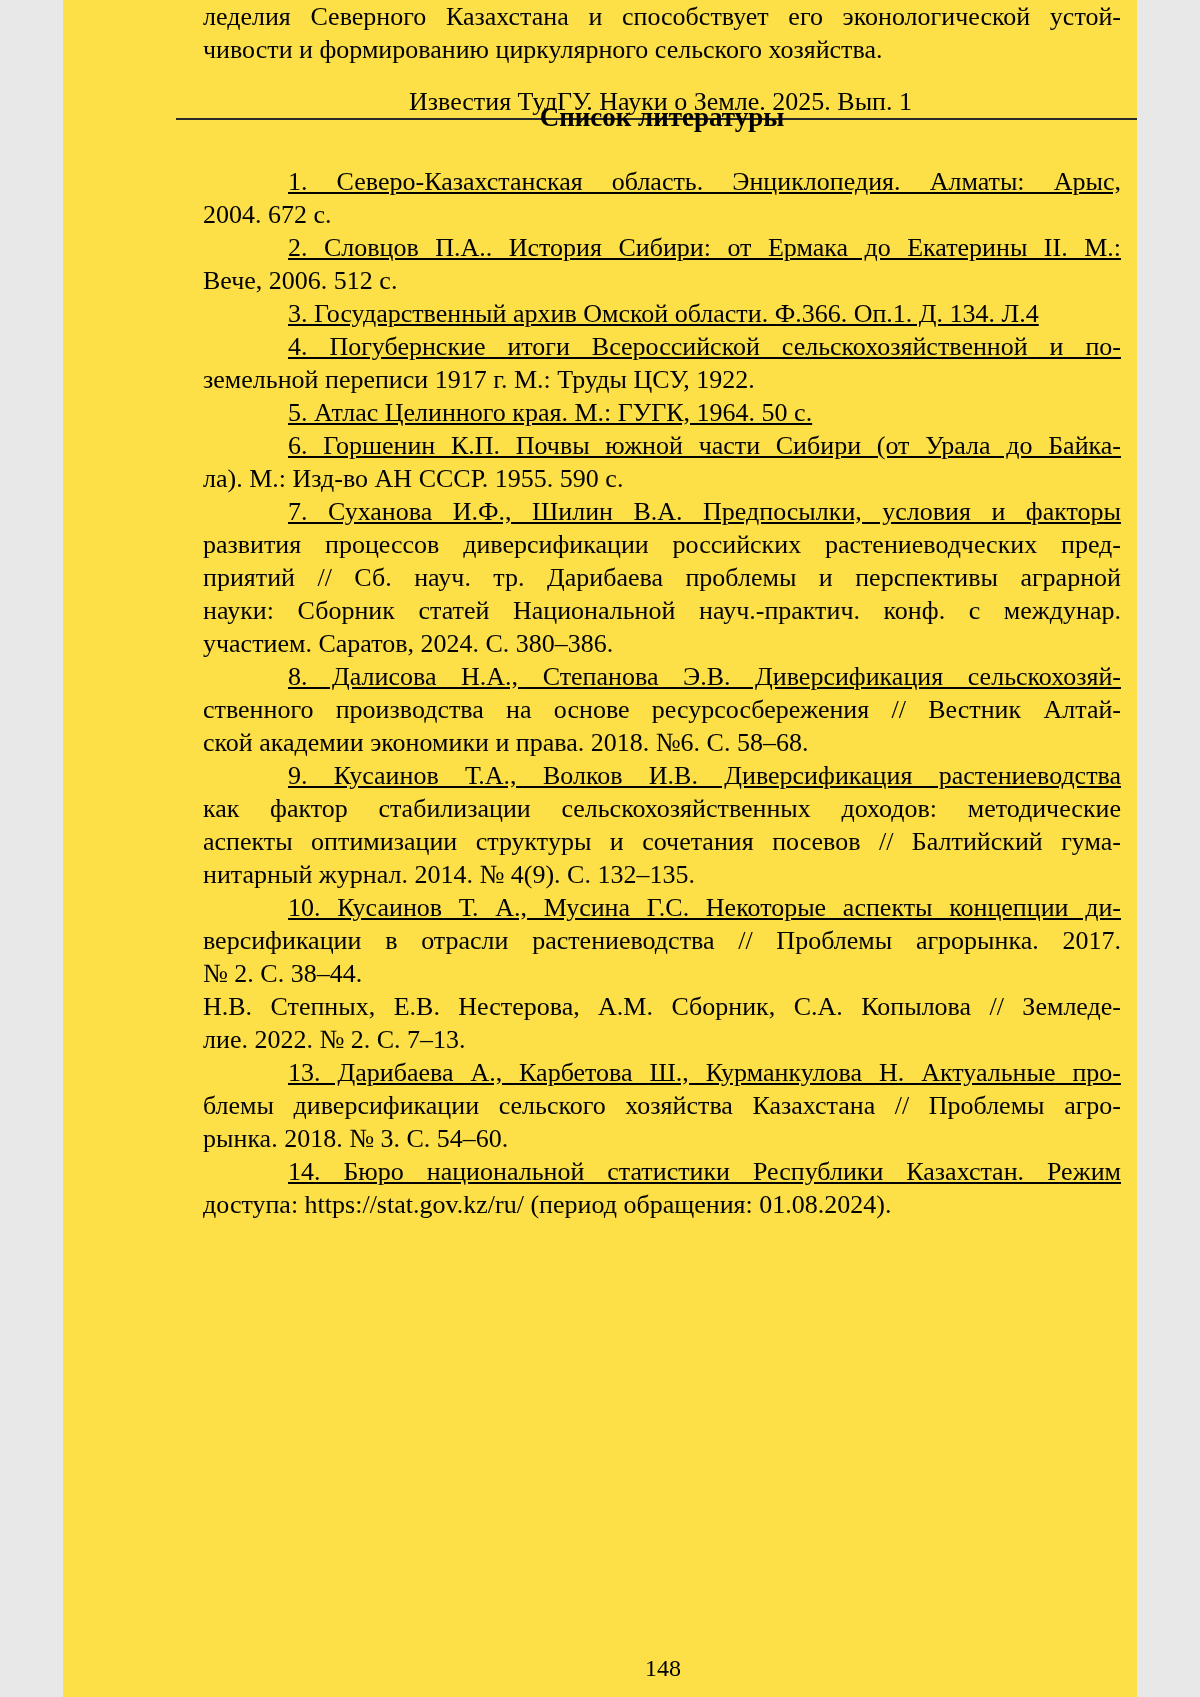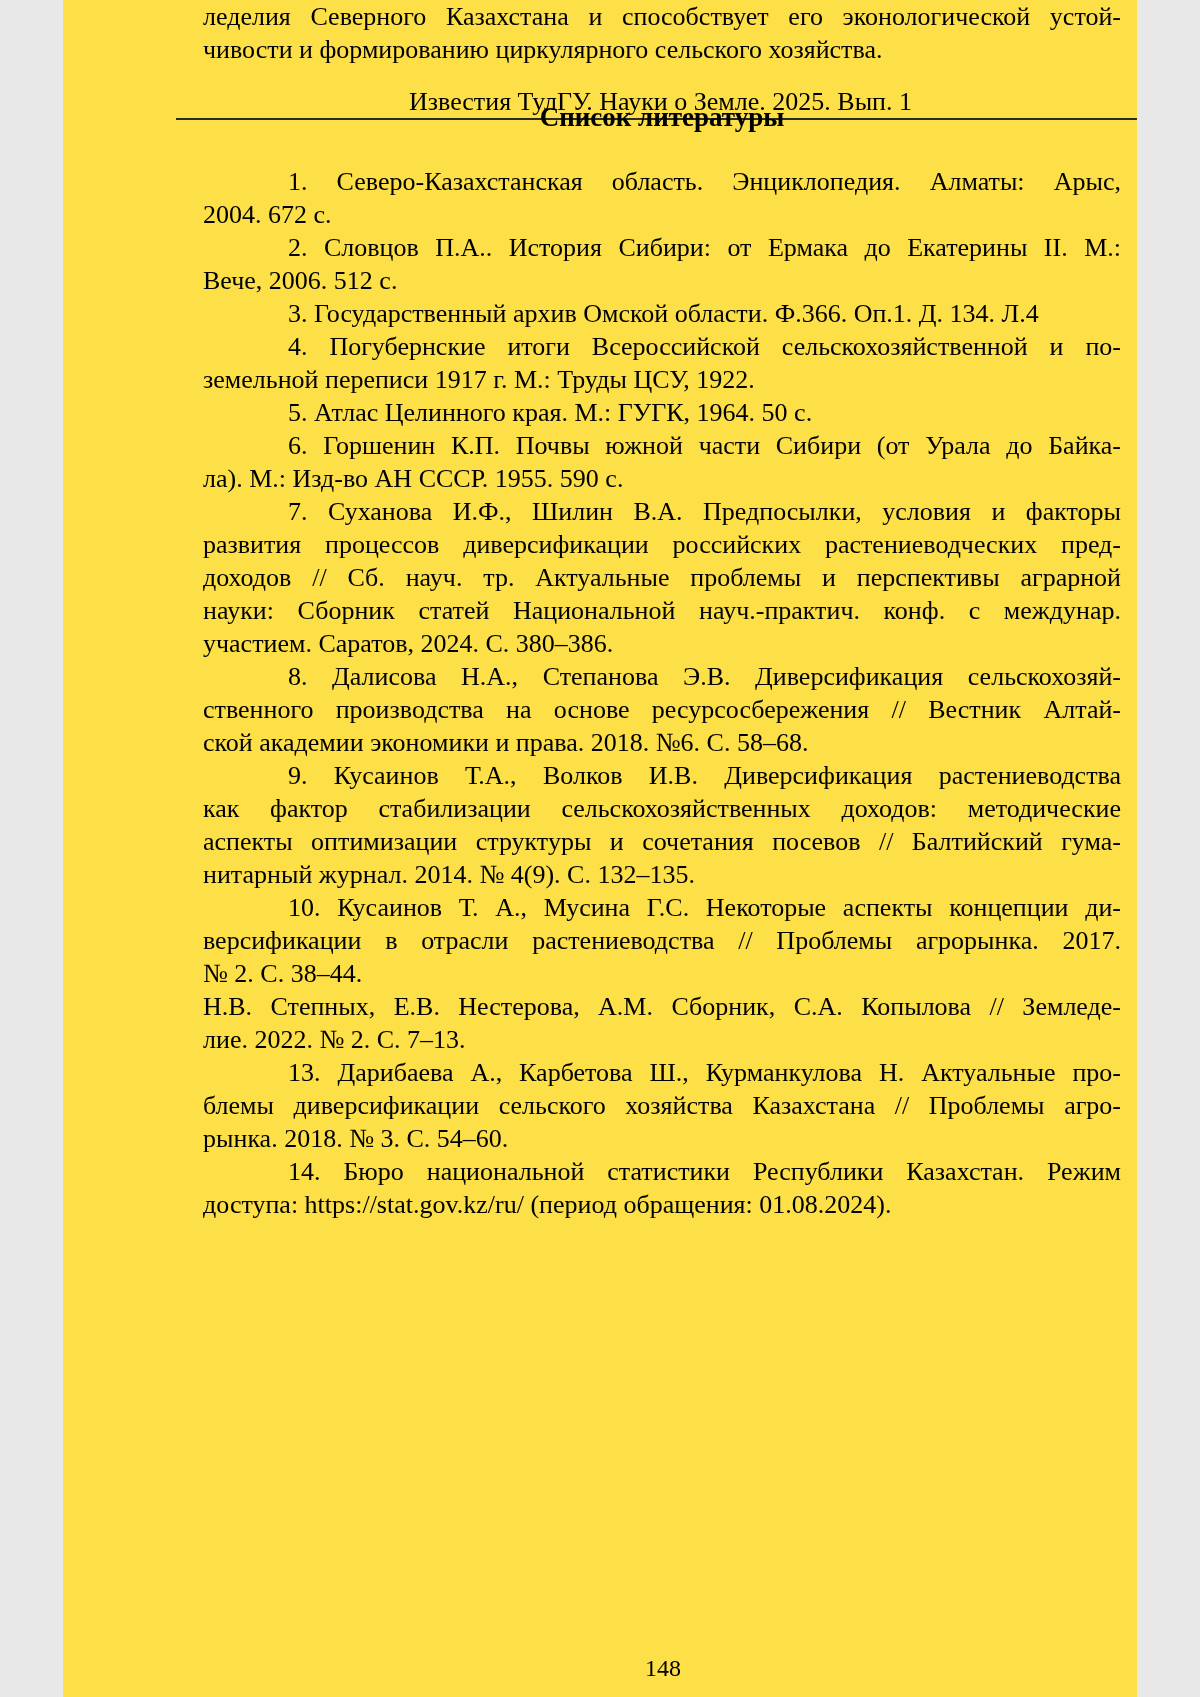--- a/index.html
+++ b/index.html
@@ -46,20 +46,21 @@
   }
   .txt-line {
     min-height: 33px;
   }
   .j {
     text-align: justify;
     text-align-last: justify;
   }
   .ind {
     text-indent: 85px;
+    text-decoration: underline;
   }
   .list-heading {
     margin-top: 35px;
     margin-bottom: 31px;
     text-align: center;
     font-weight: bold;
     font-size: 27px;
     line-height: 33px;
   }
   .page-number {
@@ -109,21 +110,21 @@
         <div>
           <div class="txt-line ind">5. Атлас Целинного края. М.: ГУГК, 1964. 50 с.</div>
         </div>
         <div>
           <div class="txt-line j ind">6. Горшенин К.П. Почвы южной части Сибири (от Урала до Байка-</div>
           <div class="txt-line">ла). М.: Изд-во АН СССР. 1955. 590 с.</div>
         </div>
         <div>
           <div class="txt-line j ind">7. Суханова И.Ф., Шилин В.А. Предпосылки, условия и факторы</div>
           <div class="txt-line j">развития процессов диверсификации российских растениеводческих пред-</div>
-          <div class="txt-line j">доходов // Сб. науч. тр. Актуальные проблемы и перспективы аграрной</div>
+          <div class="txt-line j">приятий // Сб. науч. тр. Дарибаева проблемы и перспективы аграрной</div>
           <div class="txt-line j">науки: Сборник статей Национальной науч.-практич. конф. с междунар.</div>
           <div class="txt-line">участием. Саратов, 2024. С. 380–386.</div>
         </div>
         <div>
           <div class="txt-line j ind">8. Далисова Н.А., Степанова Э.В. Диверсификация сельскохозяй-</div>
           <div class="txt-line j">ственного производства на основе ресурсосбережения // Вестник Алтай-</div>
           <div class="txt-line">ской академии экономики и права. 2018. №6. С. 58–68.</div>
         </div>
         <div>
           <div class="txt-line j ind">9. Кусаинов Т.А., Волков И.В. Диверсификация растениеводства</div>

